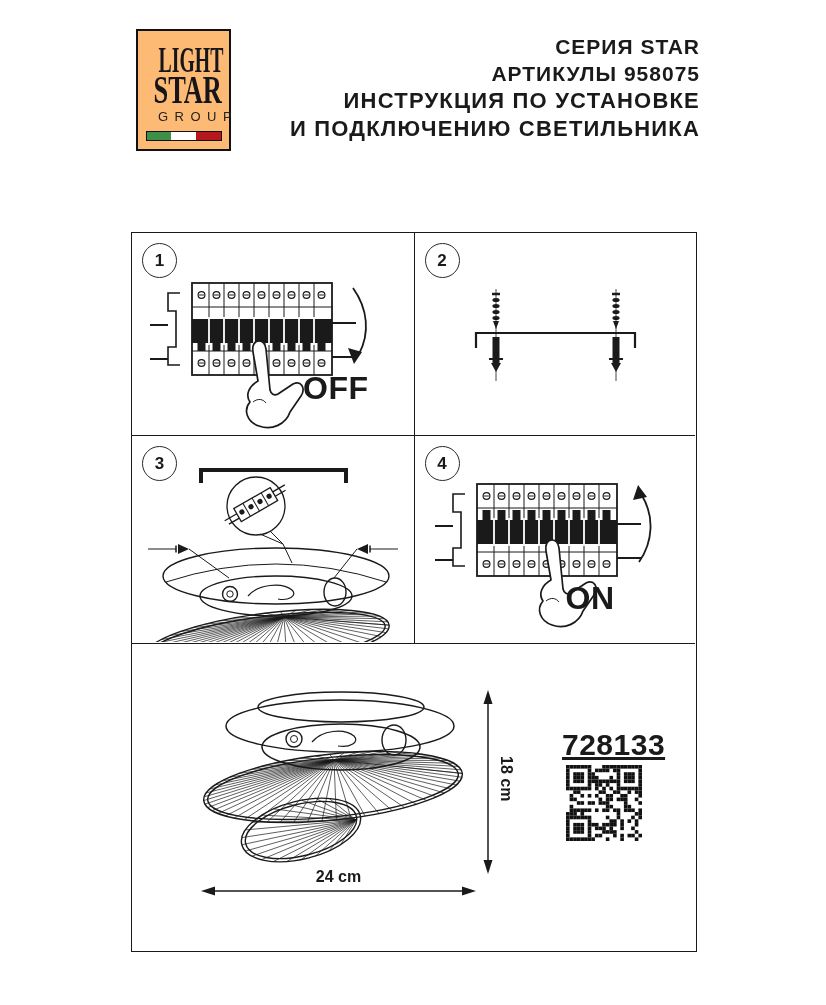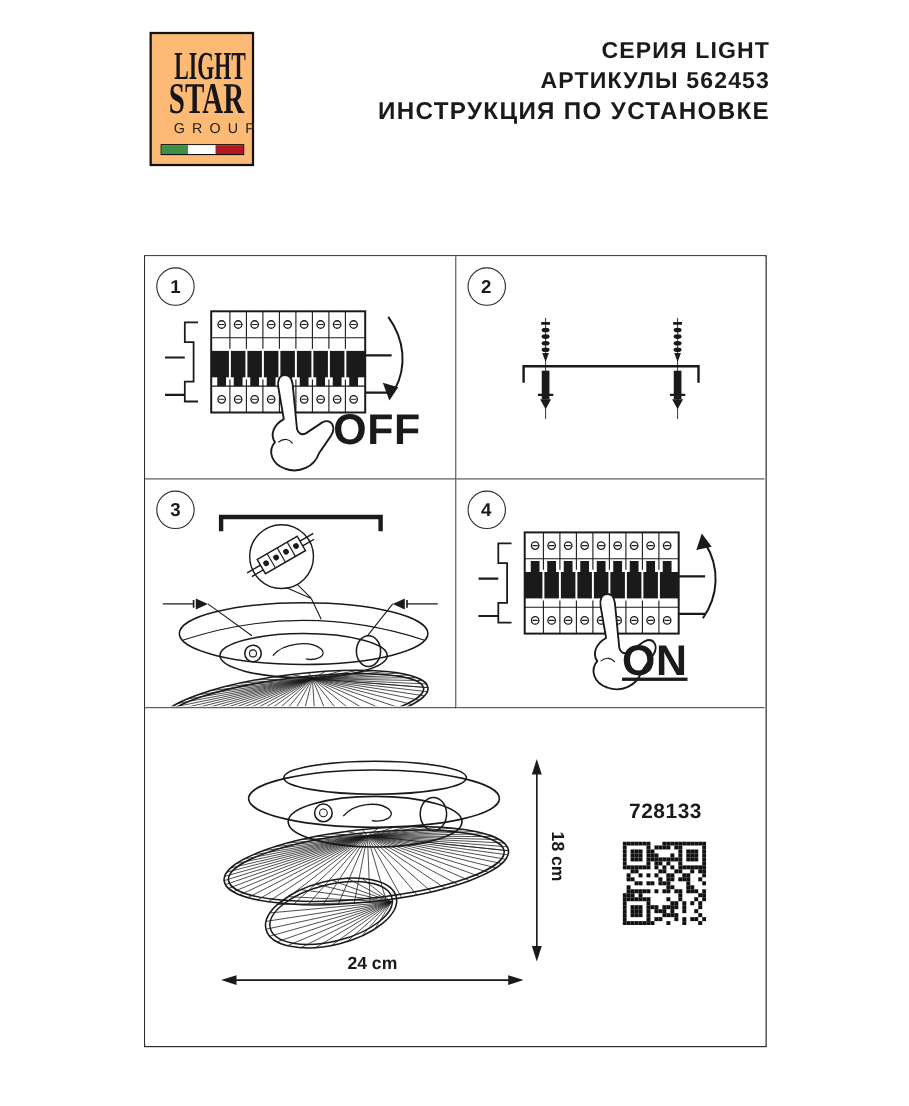--- a/index.html
+++ b/index.html
@@ -27,30 +27,30 @@
   .cell{position:relative;box-sizing:border-box;overflow:hidden;background:#fff;}
   .r1{height:203px;} .r2{height:208px;}
   .c1{width:282.5px;border-right:1.5px solid #1a1a1a;} .c2{width:280.5px;}
   .r1 .cell{border-bottom:1.5px solid #1a1a1a;}
   .r2 .cell{border-bottom:1.5px solid #1a1a1a;}
   .bottom{position:relative;width:563px;height:305px;overflow:hidden;background:#fff;}
   .draw{position:absolute;left:0;top:0;}
   .stepnum{position:absolute;left:10px;top:10px;width:33px;height:33px;border:1.8px solid #2a2a2a;
            border-radius:50%;display:flex;align-items:center;justify-content:center;
            font-size:17px;font-weight:700;background:#fff;z-index:2;}
-  .state-label{position:absolute;font-size:39px;font-weight:700;letter-spacing:.5px;z-index:2;}
+  .state-label{position:absolute;font-size:32px;font-weight:700;letter-spacing:.5px;z-index:2;}
   .lab-off{left:171px;top:137px;}
-  .lab-on{left:151px;top:144px;text-decoration:underline;}
+  .lab-on{left:151px;top:144px;}
   
   .dim-h{position:absolute;left:383px;top:112px;transform:rotate(90deg);transform-origin:0 0;
          font-size:16px;font-weight:700;white-space:nowrap;}
   .dim-w{position:absolute;left:69px;top:224px;width:275px;text-align:center;
          font-size:16px;font-weight:700;}
   .article{position:absolute;left:430px;top:84px;width:86px;text-align:center;
-           font-size:19px;font-weight:700;letter-spacing:.5px;}
+           font-size:30px;font-weight:700;letter-spacing:.5px;text-decoration:underline;}
   .qr{position:absolute;left:434px;top:121px;}
   
   .ln08{stroke:#1a1a1a;stroke-width:.8;fill:none}
   .ln10{stroke:#1a1a1a;stroke-width:1;fill:none}
   .ln12{stroke:#1a1a1a;stroke-width:1.2;fill:none}
   .ln13{stroke:#1a1a1a;stroke-width:1.3;fill:none}
   .ln15{stroke:#1a1a1a;stroke-width:1.5;fill:none}
   .ln16{stroke:#1a1a1a;stroke-width:1.6;fill:none}
   .ln18{stroke:#1a1a1a;stroke-width:1.8;fill:none}
   .ln20{stroke:#1a1a1a;stroke-width:2;fill:none}
@@ -102,24 +102,25 @@
     <span class="logo-w2">STAR</span>
     <span class="logo-w3">GROUP</span>
     <span class="logo-flag">
         <i style="background: rgb(61, 144, 72);"></i>
         <i style="background: rgb(255, 255, 255);"></i>
         <i style="background: rgb(181, 24, 30);"></i>
       </span>
   </div>
 
   <div class="hdr">
-    <div class="hdr-line">СЕРИЯ LIGHT</div>
-    <div class="hdr-line">АРТИКУЛЫ 562453</div>
+    <div class="hdr-line">СЕРИЯ STAR</div>
+    <div class="hdr-line">АРТИКУЛЫ 958075</div>
     <div class="hdr-title">
       <div>ИНСТРУКЦИЯ ПО УСТАНОВКЕ</div>
+      <div>И ПОДКЛЮЧЕНИЮ СВЕТИЛЬНИКА</div>
     </div>
   </div>
 
   <div class="frame">
 
     <div class="row r1">
 
       <div class="cell c1">
         <svg class="draw" width="281" height="201" viewBox="0 0 281 201">
           <g transform="translate(12,30)">

